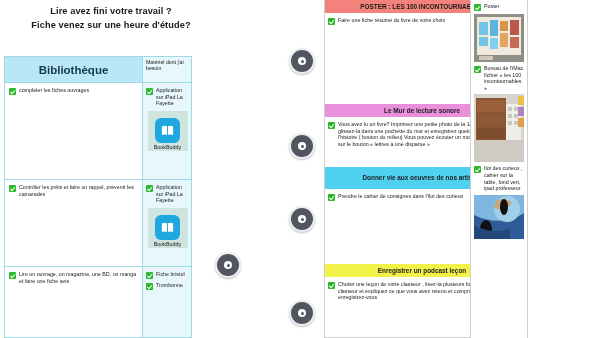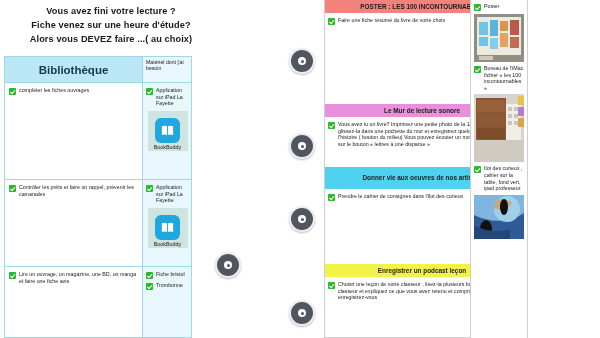--- a/index.html
+++ b/index.html
@@ -120,23 +120,22 @@
   .marker .ring::after {
     content:""; width:3px; height:3px; border-radius:50%; background:#51555f;
   }
 </style>
 </head>
 <body>
 
 <div id="root">
 
   <div class="header">
-    <div class="hline">Vous avez fini votre lecture ?</div>
+    <div class="hline">Lire avez fini votre travail ?</div>
     <div class="hline">Fiche venez sur une heure d'étude?</div>
-    <div class="hline">Alors vous DEVEZ faire ...( au choix)</div>
   </div>
 
   <div class="left-panel">
 
     <div class="lp-head">
       <div class="title-cell">
         <span>Bibliothèque</span>
       </div>
       <div class="mat-cell">
         <span>Matériel dont j'ai besoin</span>

